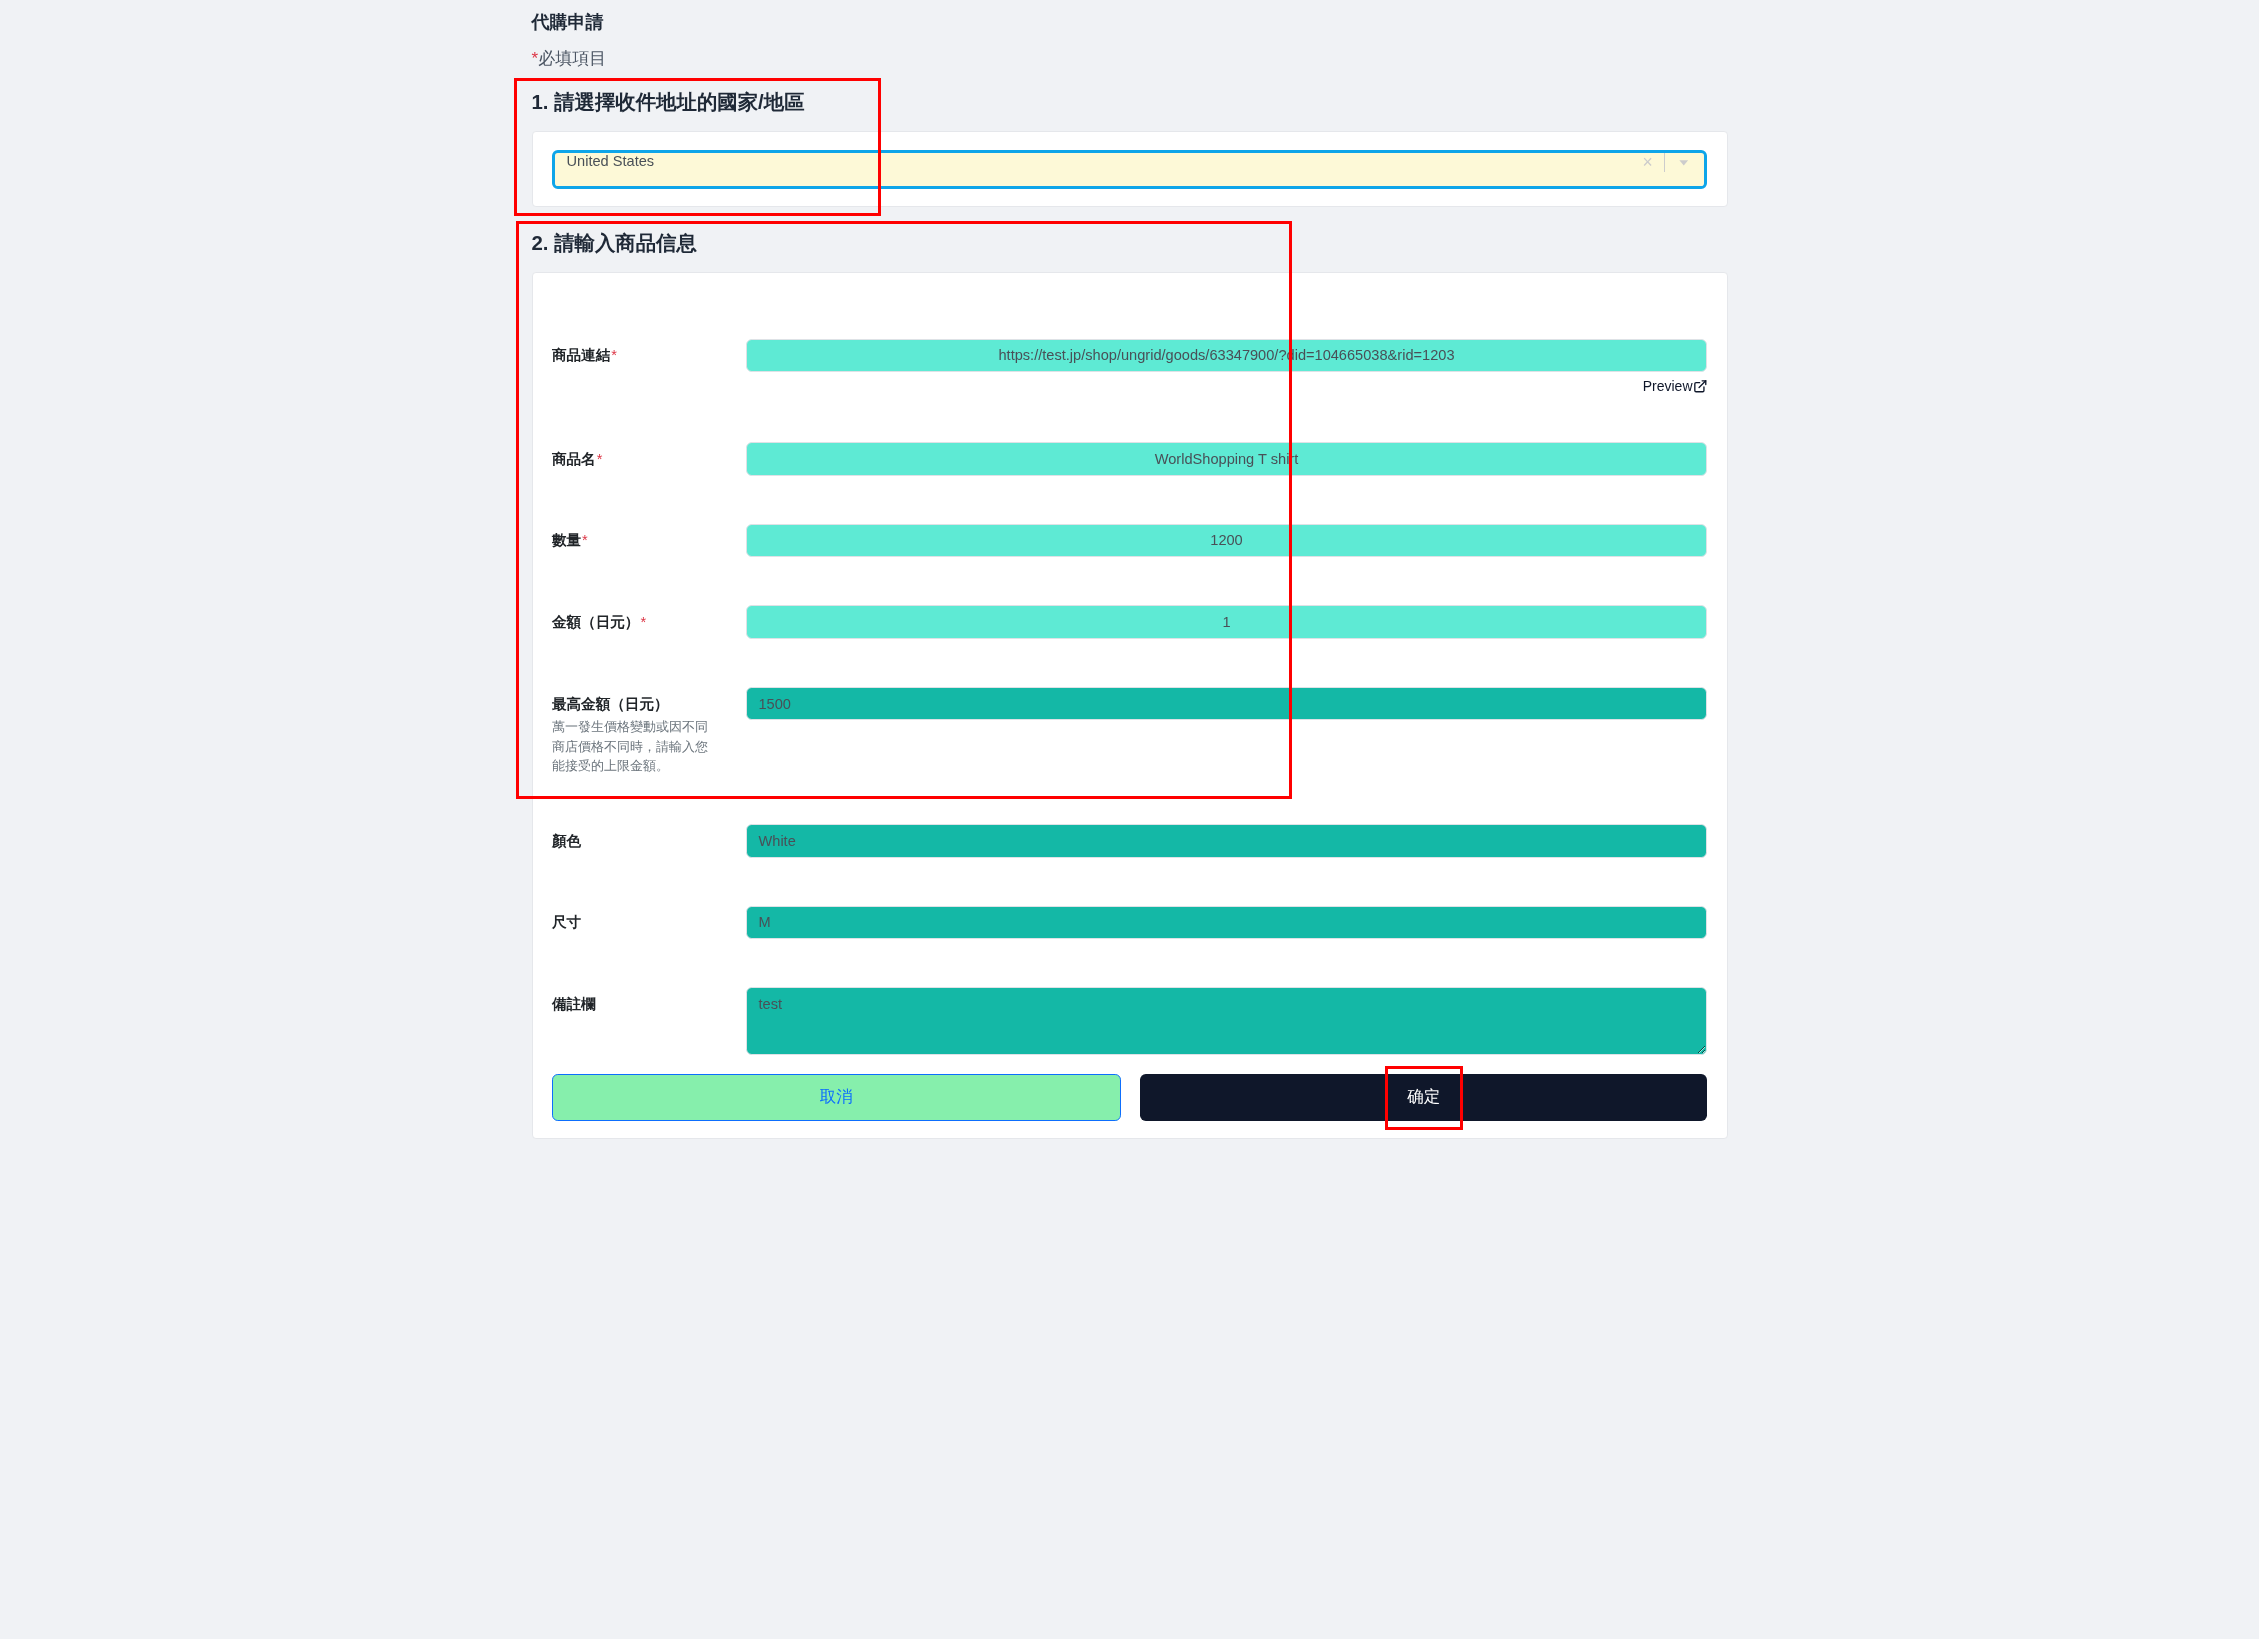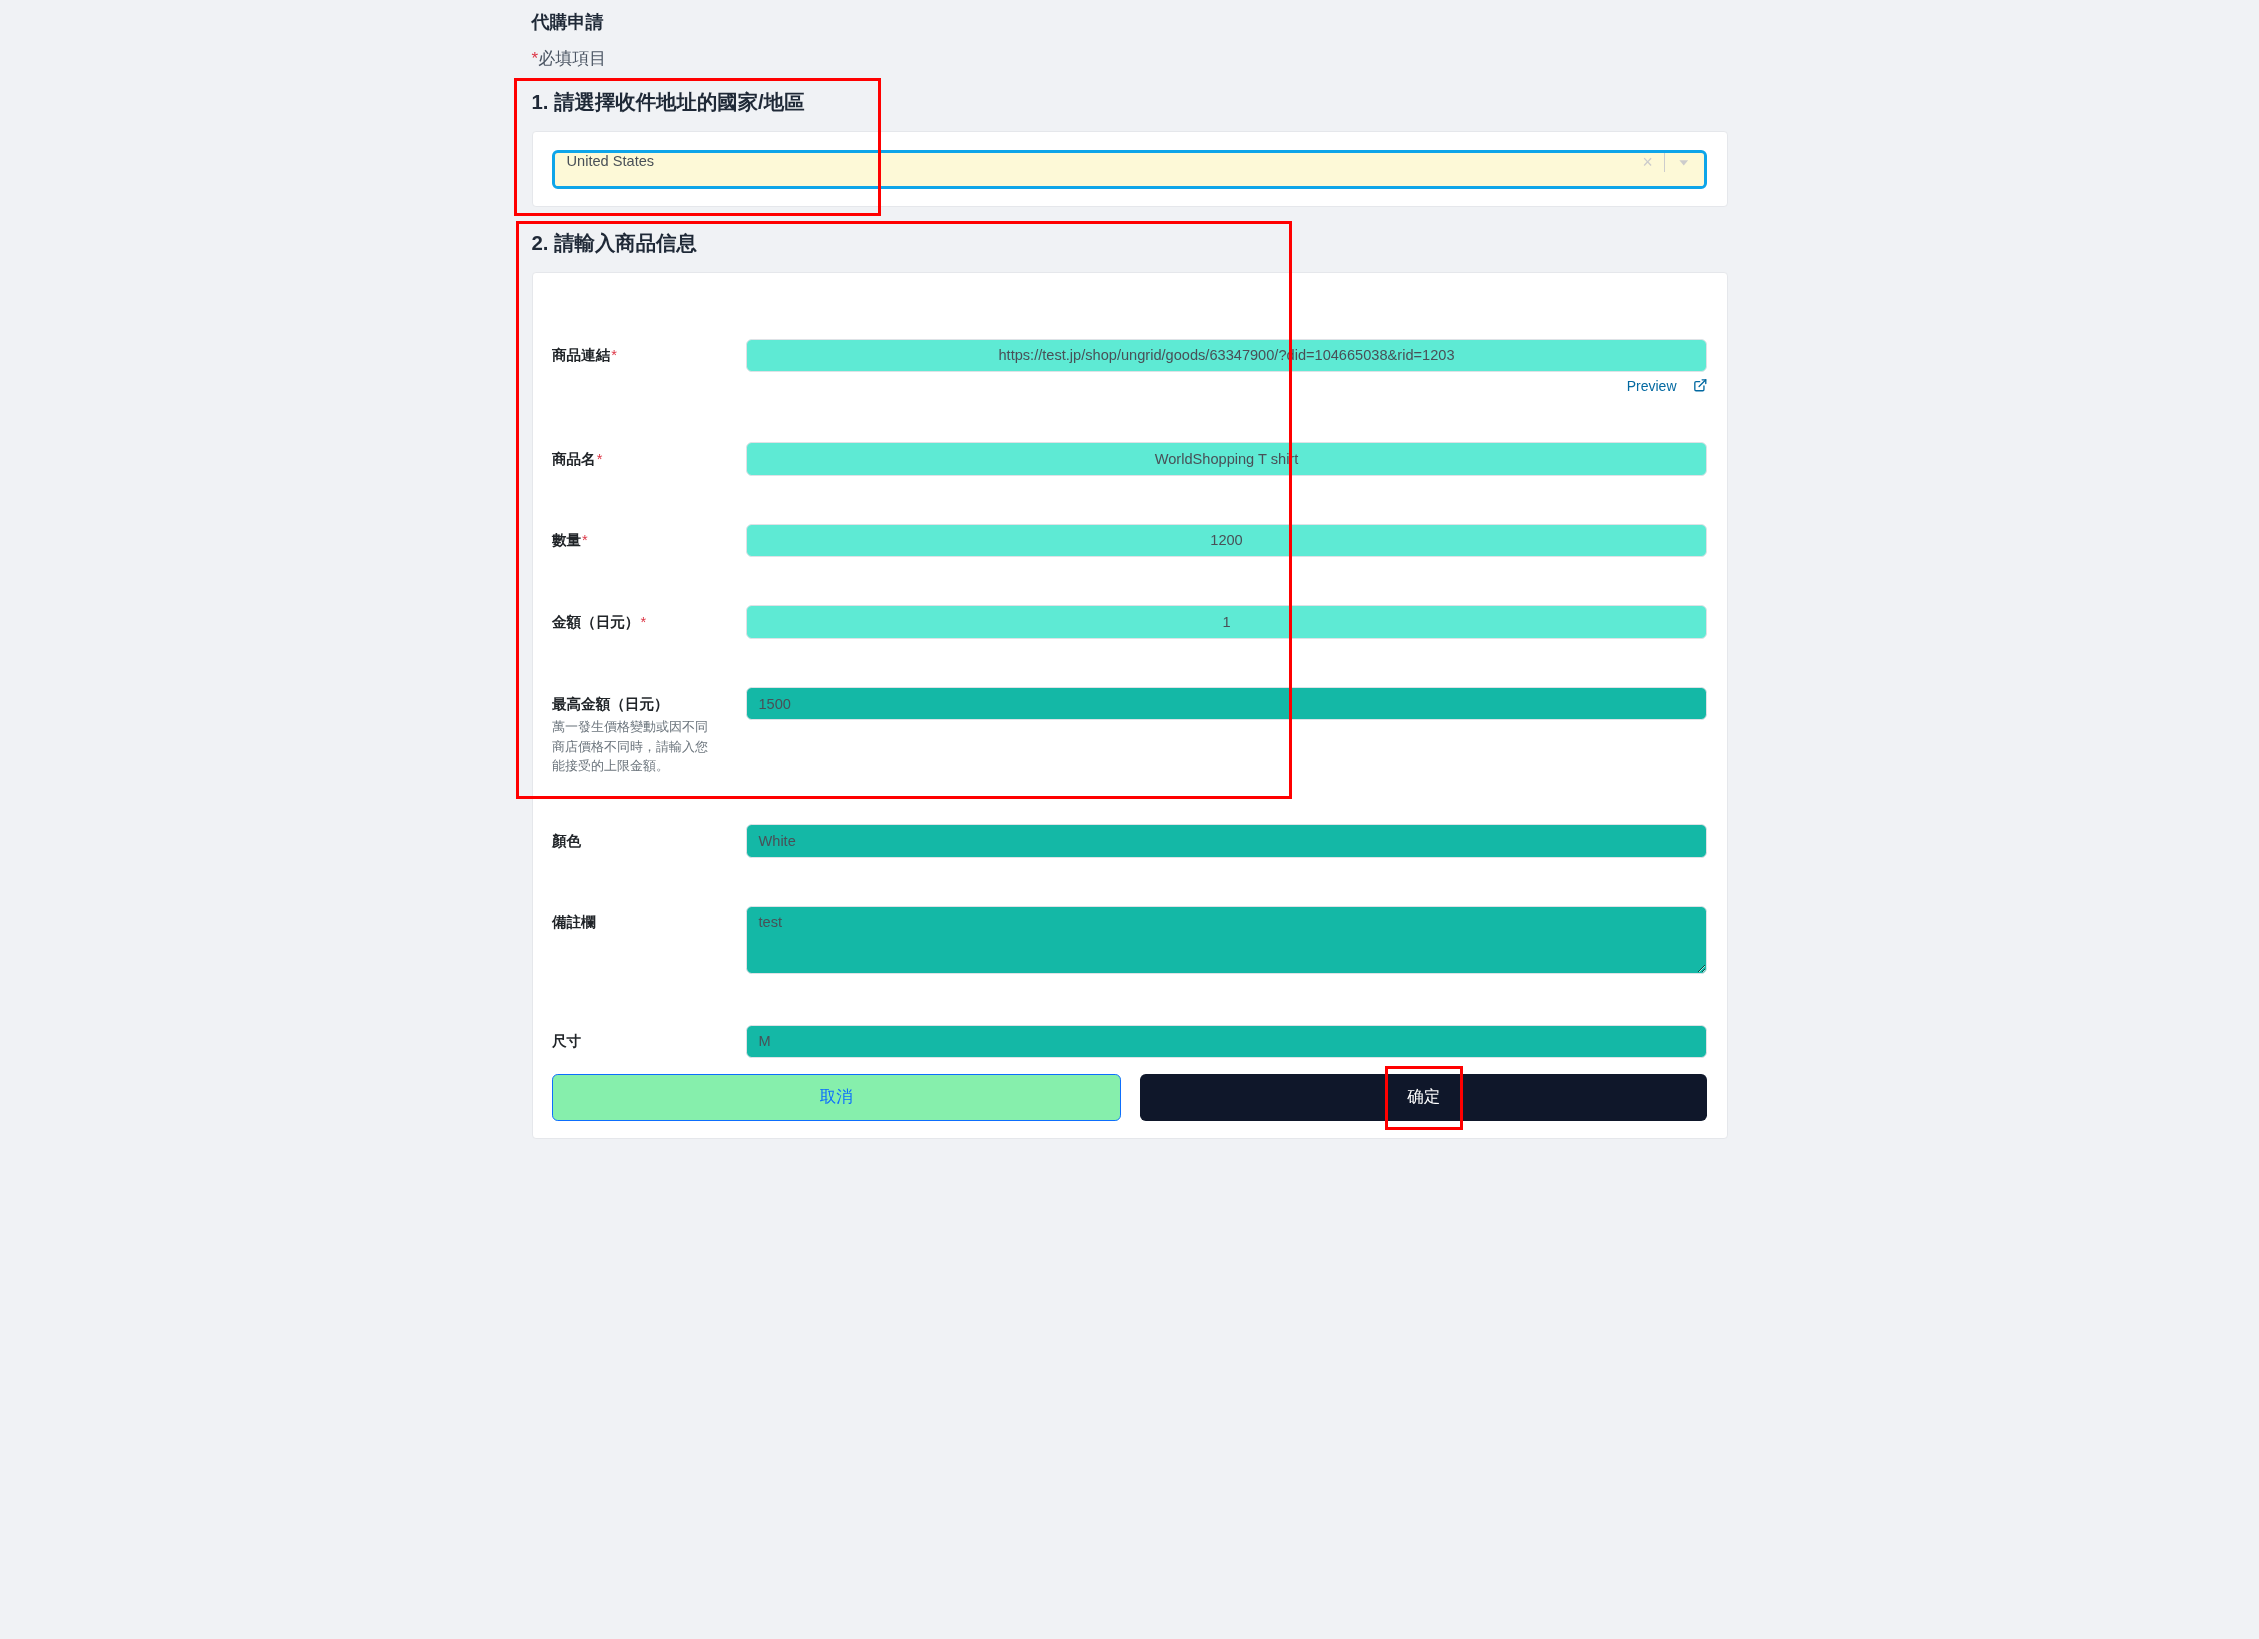--- a/index.html
+++ b/index.html
@@ -138,26 +138,26 @@
     .textarea {
       resize: both;
       min-height: 68px;
     }
     .preview-link-row {
       text-align: right;
       margin-top: 5.8px;
       margin-bottom: 5.8px;
     }
     .preview-link {
-      color: #0369a1;
+      color: #0f172a;
       font-size: 14px;
       text-decoration: none;
       display: inline-flex;
-      align-items: flex-start;
-      gap: 16px;
+      align-items: center;
+      gap: 0;
       cursor: pointer;
     }
     .preview-link svg {
       width: 14.6px;
       height: 14.6px;
     }
     .button-row {
       display: flex;
       gap: 19.4px;
       margin-top: 15.5px;
@@ -287,30 +287,30 @@
       </div>
 
       <div class="form-row">
         <label class="form-label">顏色</label>
         <div class="form-field">
           <input class="input" type="text" value="White" style="">
         </div>
       </div>
 
       <div class="form-row">
+        <label class="form-label">尺寸</label>
+        <div class="form-field">
+          <input class="input" type="text" value="M" style="">
+        </div>
+      </div>
+
+      <div class="form-row">
         <label class="form-label">備註欄</label>
         <div class="form-field">
           <textarea class="textarea" style="">test</textarea>
-        </div>
-      </div>
-
-      <div class="form-row">
-        <label class="form-label">尺寸</label>
-        <div class="form-field">
-          <input class="input" type="text" value="M" style="">
         </div>
       </div>
 
       <div class="button-row">
         <button class="btn btn-secondary">取消</button>
         <div class="relwrap" style="flex:1; display:flex;">
           <div class="redbox" style="left:50%; transform:translateX(-50%); top:-7.8px; width:78px; height:64px;"></div>
           <button class="btn btn-primary" style="flex:1;">确定</button>
         </div>
       </div>

